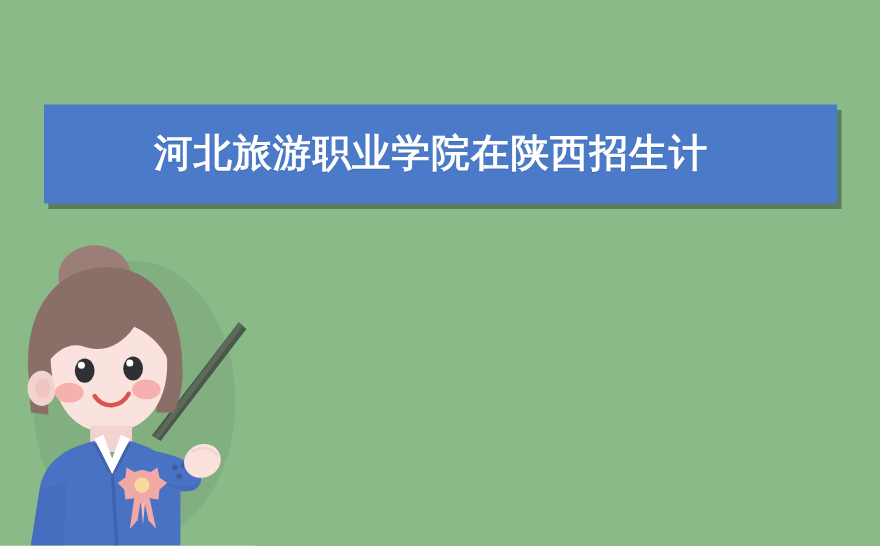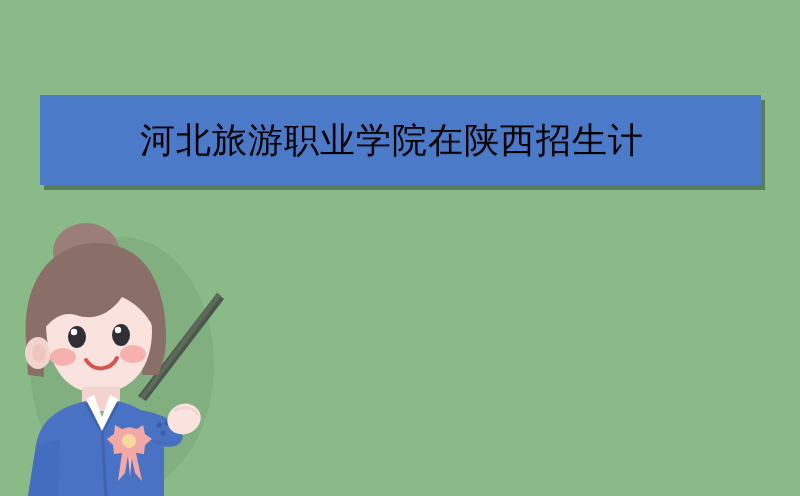--- a/index.html
+++ b/index.html
@@ -31,23 +31,23 @@
     height: 90px;
     background: #4a7ac8;
     box-shadow: 4px 5px 0 0 rgba(24, 40, 30, 0.42);
     display: flex;
     align-items: center;
     box-sizing: border-box;
     padding-left: 100px;
   }
 
   #banner-title {
-    color: #000000;
+    color: #ffffff;
     font-size: 35px;
-    font-weight: normal;
+    font-weight: bold;
     letter-spacing: 1px;
     line-height: 1;
     white-space: nowrap;
     font-family: "DejaVu Sans", "Liberation Sans", sans-serif;
     text-shadow: 0 1px 0 rgba(40,60,110,0.25);
   }
 
   
   #teacher {
     position: absolute;

